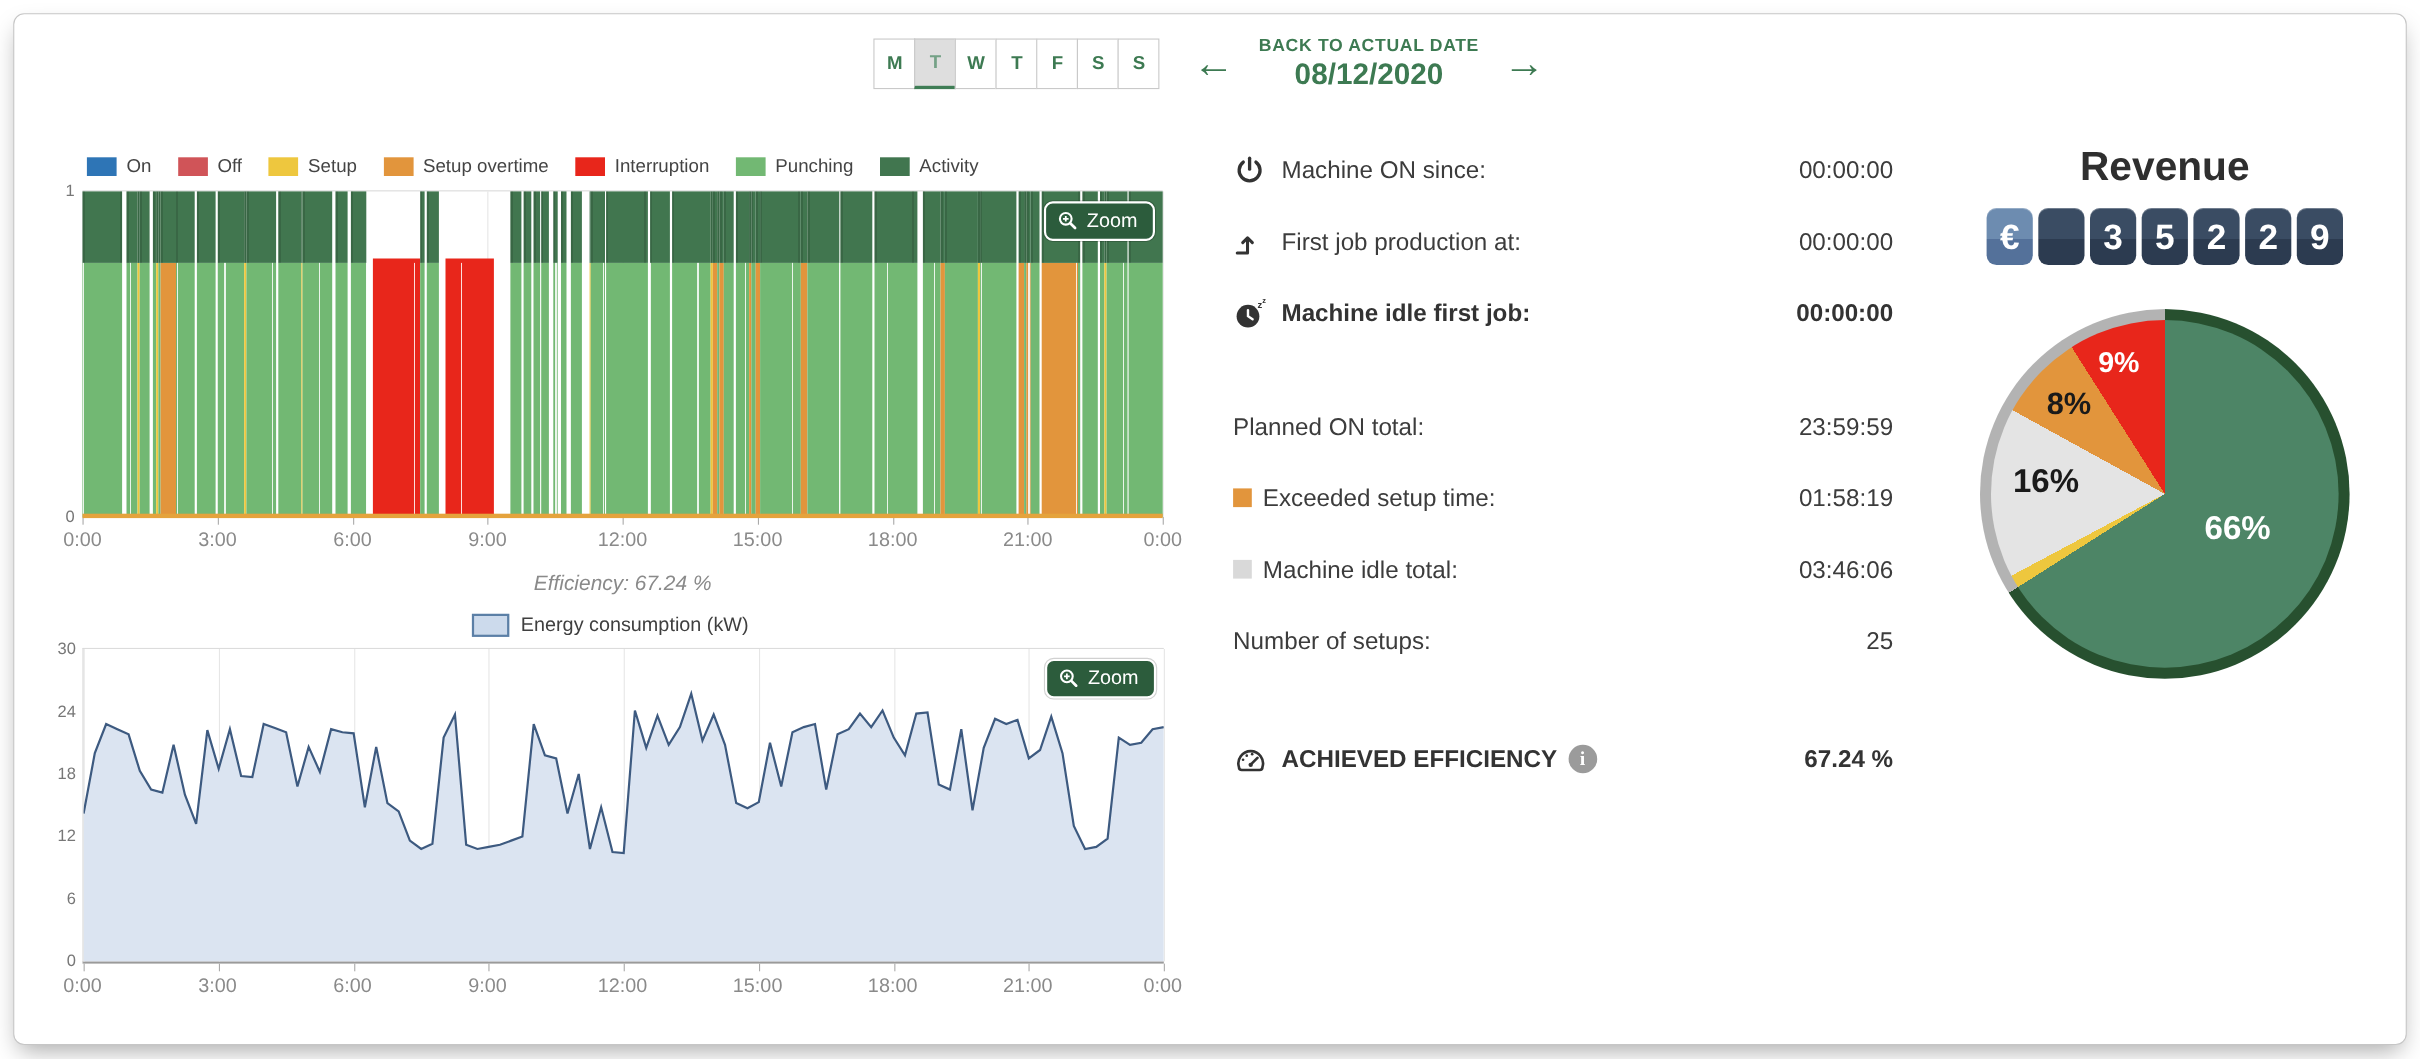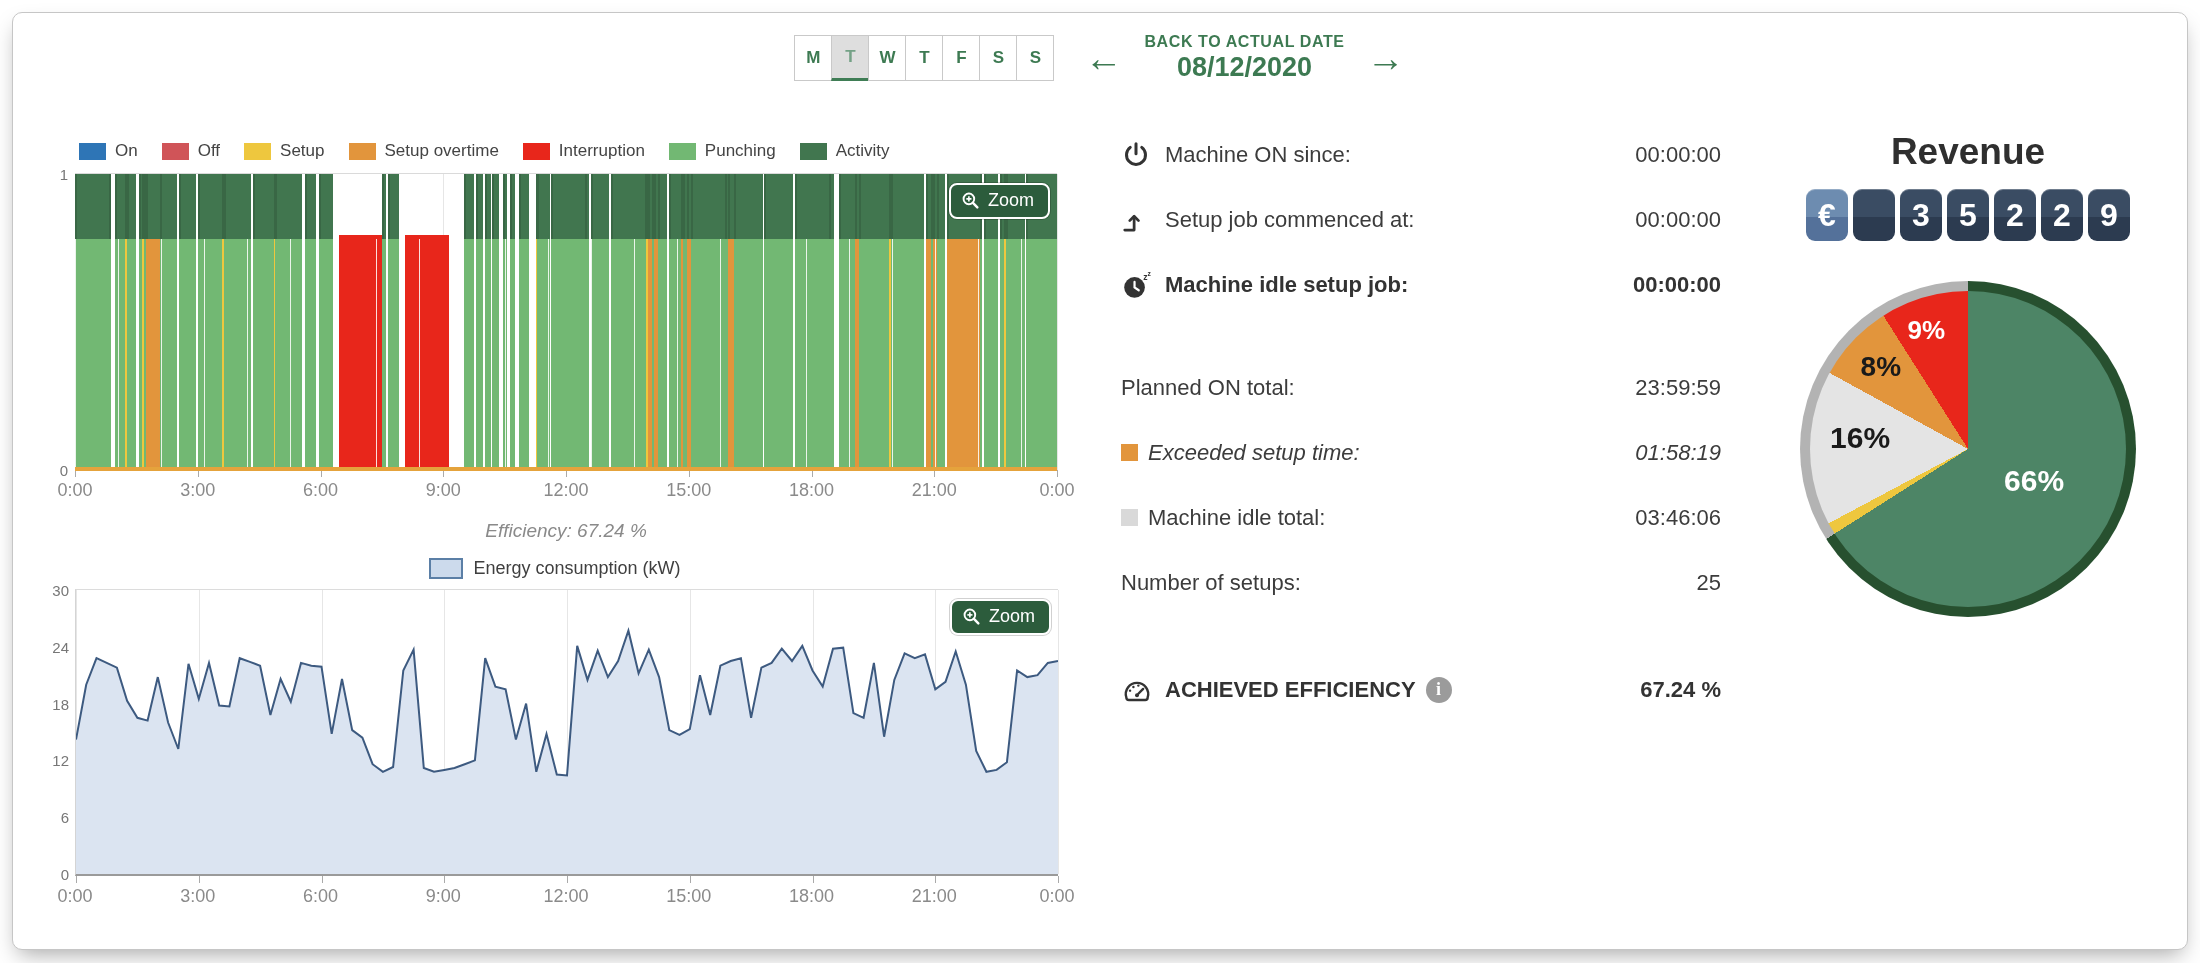--- a/index.html
+++ b/index.html
@@ -363,45 +363,45 @@
         <div class="stat-value">00:00:00</div>
       </div>
       <div class="stat-row" style="margin-top: 18px;">
         <div class="lead">
           <svg width="30" height="30" viewBox="0 0 24 24" fill="none" stroke="#333" stroke-width="2.2" stroke-linecap="round" stroke-linejoin="round">
             <path d="M3 20h7.5V9.5"></path>
             <path d="M7 12.5L10.5 9l3.5 3.5"></path>
           </svg>
         </div>
         <div class="stat-label">
-          <span>Setup job commenced at:</span>
+          <span>First job production at:</span>
         </div>
         <div class="stat-value">00:00:00</div>
       </div>
       <div class="stat-row bold" style="margin-top: 18px;">
         <div class="lead">
           <svg width="32" height="32" viewBox="0 0 26 26">
             <circle cx="11" cy="15" r="8.4" fill="#333"></circle>
             <path d="M11 10.5V15l3.4 2.3" stroke="#fff" stroke-width="1.8" fill="none" stroke-linecap="round"></path>
             <text x="18" y="9" font-size="7" font-weight="bold" fill="#333" font-family="Liberation Sans,DejaVu Sans,sans-serif">z</text>
             <text x="21.5" y="5.5" font-size="5.5" font-weight="bold" fill="#333" font-family="Liberation Sans,DejaVu Sans,sans-serif">z</text>
           </svg>
         </div>
         <div class="stat-label">
-          <span>Machine idle setup job:</span>
+          <span>Machine idle first job:</span>
         </div>
         <div class="stat-value">00:00:00</div>
       </div>
       <div class="stat-row" style="margin-top: 56px;">
         <div class="stat-label">
           <span>Planned ON total:</span>
         </div>
         <div class="stat-value">23:59:59</div>
       </div>
-      <div class="stat-row" style="margin-top: 18px; font-style: italic;">
+      <div class="stat-row" style="margin-top: 18px;">
         <div class="swatch" style="background: rgb(226, 149, 60);"></div>
         <div class="stat-label">
           <span>Exceeded setup time:</span>
         </div>
         <div class="stat-value">01:58:19</div>
       </div>
       <div class="stat-row" style="margin-top: 18px;">
         <div class="swatch" style="background: rgb(217, 217, 217);"></div>
         <div class="stat-label">
           <span>Machine idle total:</span>

